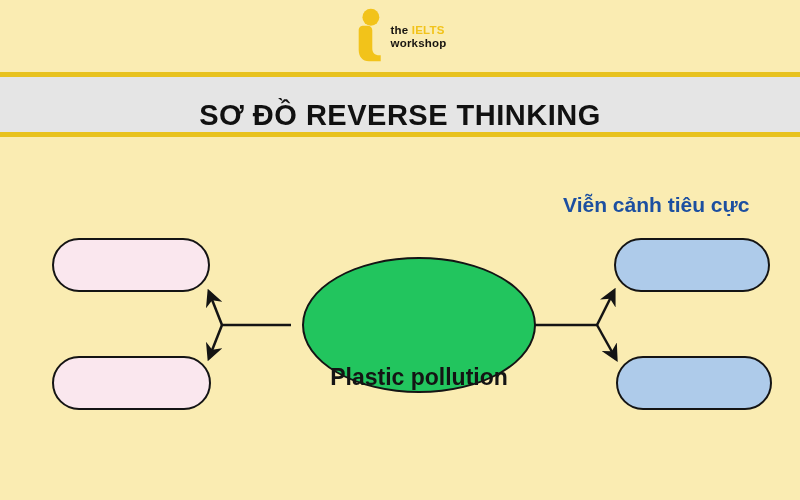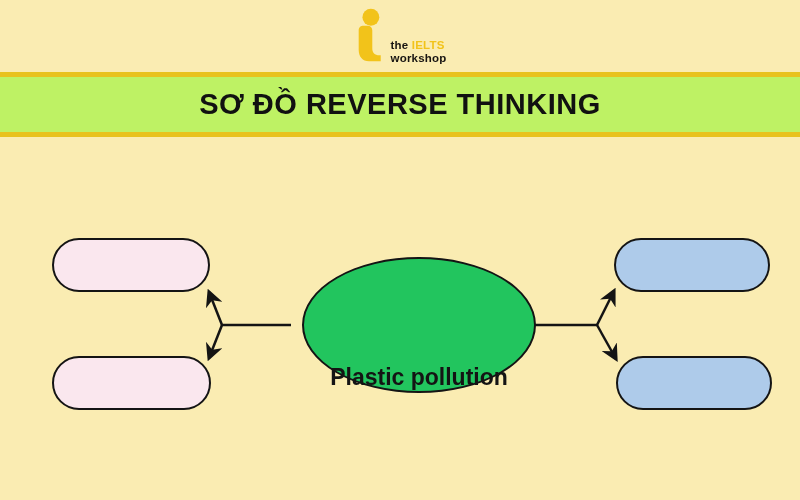--- a/index.html
+++ b/index.html
@@ -6,28 +6,28 @@
   body{
     width:800px;height:500px;overflow:hidden;
     font-family:"Liberation Sans","DejaVu Sans",sans-serif;
     background:#faecb2;position:relative;
   }
   .canvas{position:absolute;inset:0;width:800px;height:500px;}
 
   
   .logo{position:absolute;top:8px;left:0;width:800px;display:flex;justify-content:center;align-items:flex-start;gap:7px;}
   .logo-glyph{width:30px;height:54px;display:block;}
-  .logo-text{margin-top:31px;font-weight:800;font-size:11.5px;line-height:13px;letter-spacing:.2px;color:#181511;}
+  .logo-text{margin-top:16px;font-weight:800;font-size:11.5px;line-height:13px;letter-spacing:.2px;color:#181511;}
   .logo-brand{color:#f2c31a;}
 
   
   .banner{
     position:absolute;left:0;top:72px;width:800px;height:55px;
-    background:#bef264;border-top:5px solid #e8c21e;border-bottom:5px solid #e8c21e;
-    display:flex;align-items:center;justify-content:center;
+    background:#e5e5e5;border-top:5px solid #e8c21e;border-bottom:5px solid #e8c21e;
+    display:flex;align-items:flex-end;justify-content:center;
   }
   .banner h1{
     margin:0;font-size:29px;font-weight:800;color:#111111;letter-spacing:.5px;
   }
 
   
   .scenario-label{
     position:absolute;font-size:21px;font-weight:700;color:#1c4fa0;white-space:nowrap;
   }
   .label-left{left:22px;top:193px;}
@@ -70,20 +70,21 @@
       <span>the</span>
       <span class="logo-brand">IELTS</span><br>
       <span>workshop</span>
     </div>
   </div>
 
   <div class="banner">
     <h1>SƠ ĐỒ REVERSE THINKING</h1>
   </div>
 
+  <div class="scenario-label label-right">Viễn cảnh tiêu cực</div>
 
   <svg class="connectors" width="800" height="500" viewBox="0 0 800 500">
     <defs>
       <marker id="arrow" viewBox="0 0 10 10" refX="8" refY="5" markerWidth="7" markerHeight="7" orient="auto-start-reverse">
         <path d="M0,0 L10,5 L0,10 L3,5 Z" fill="#141414"></path>
       </marker>
     </defs>
     <g stroke="#141414" stroke-width="2.5" fill="none">
 
       <path d="M291 325 L222 325"></path>

